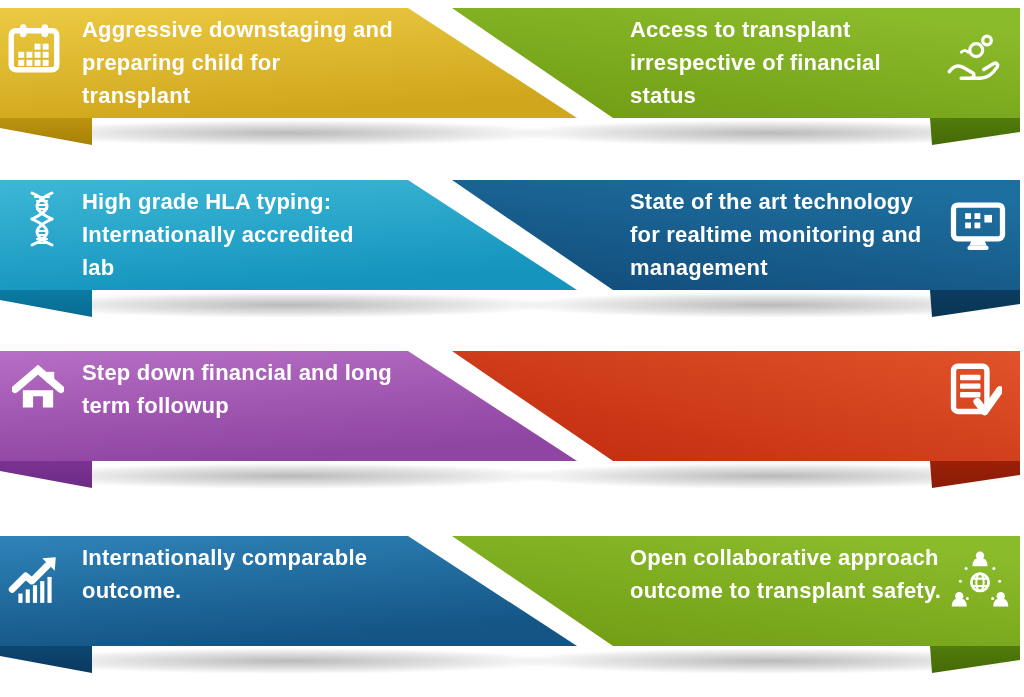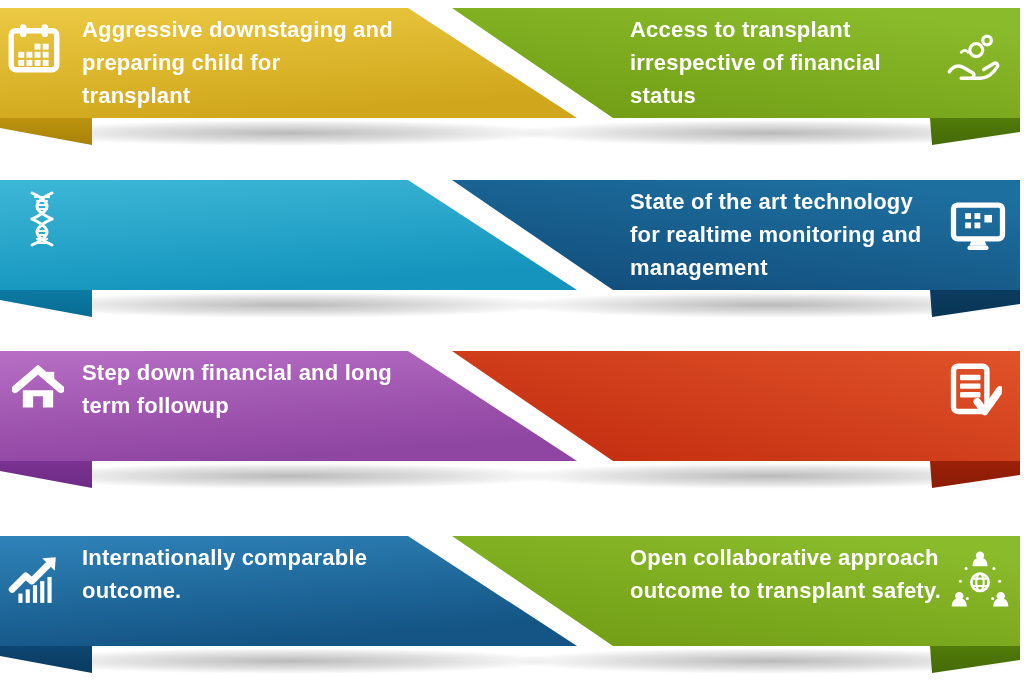--- a/index.html
+++ b/index.html
@@ -155,20 +155,23 @@
             <path d="M15 11 H25"></path>
             <path d="M16 15 H24"></path>
             <path d="M15 19 H25"></path>
           <path d="M15 41 H25"></path>
             <path d="M16 45 H24"></path>
             <path d="M15 49 H25"></path>
             <path d="M13 53 H27"></path>
         </g>
       </svg>
     </span>
+    <div class="txt txt-left">High grade HLA typing:
+Internationally accredited
+lab</div>
     <div class="txt txt-right">State of the art technology
 for realtime monitoring and
 management</div>
     <span class="icon" style="left:950px;top:26px">
       <svg width="56" height="56" viewBox="0 0 48 48">
         <rect x="3" y="6" width="42" height="29" rx="3.5" fill="none" stroke="#fff" stroke-width="4.5"></rect>
         <g fill="#fff">
           <rect x="13" y="13" width="5" height="5"></rect>
             <rect x="21" y="13" width="5" height="5"></rect>
             <rect x="29.5" y="14.5" width="6.5" height="6.5"></rect>

